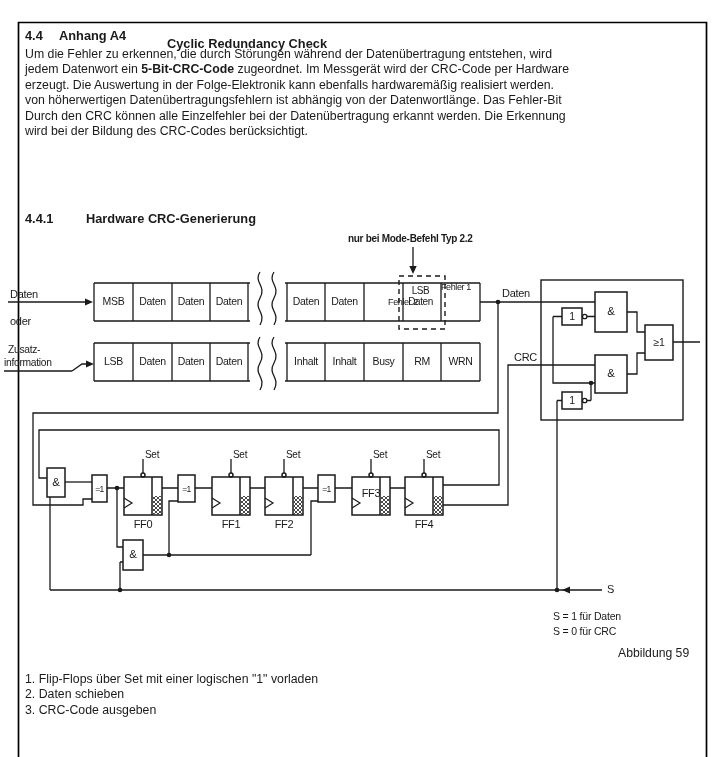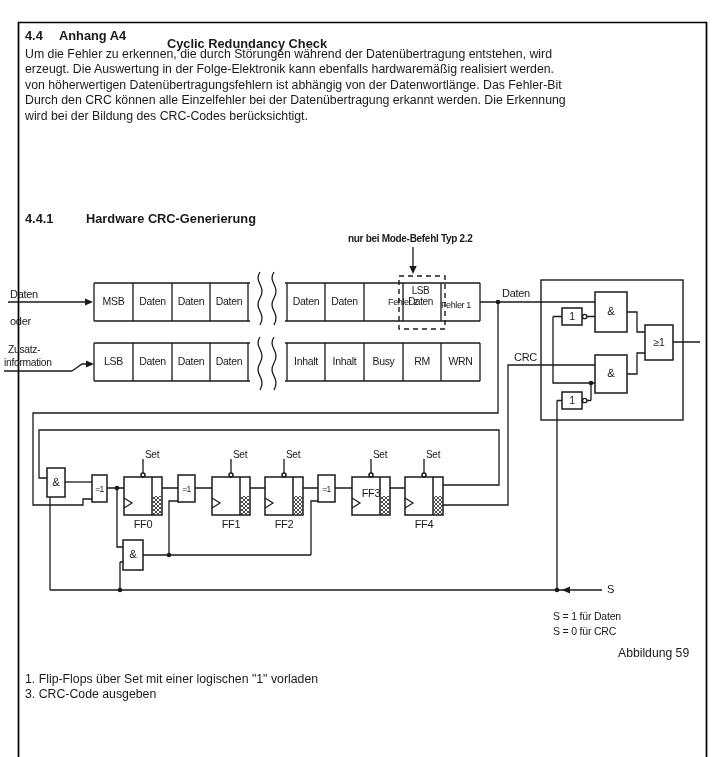--- a/index.html
+++ b/index.html
@@ -153,20 +153,21 @@
     <path d="M562,590 L570,586.6 L570,593.4 Z"></path>
   </g>
 </svg>
 
 <div class="abs h1" style="left:25px;top:28px;">4.4</div>
 <div class="abs h1" style="left:59px;top:28px;">Anhang A4</div>
 <div class="abs h1" style="left:167px;top:28px;margin-top:8px;">Cyclic Redundancy Check</div>
 
 <div class="abs doc" style="left:25px;top:47px;width:678px;">
   <div>Um die Fehler zu erkennen, die durch Störungen während der Datenübertragung entstehen, wird</div>
+  <div><span>jedem Datenwort ein </span><span class="bold">5-Bit-CRC-Code</span><span> zugeordnet. Im Messgerät wird der CRC-Code per Hardware</span></div>
   <div>erzeugt. Die Auswertung in der Folge-Elektronik kann ebenfalls hardwaremäßig realisiert werden.</div>
   <div>von höherwertigen Datenübertragungsfehlern ist abhängig von der Datenwortlänge. Das Fehler-Bit</div>
   <div>Durch den CRC können alle Einzelfehler bei der Datenübertragung erkannt werden. Die Erkennung</div>
   <div>wird bei der Bildung des CRC-Codes berücksichtigt.</div>
 </div>
 
 <div class="abs h1" style="left:25px;top:211px;">4.4.1</div>
 <div class="abs h1" style="left:68px;top:211px;margin-left:18px;">Hardware CRC-Generierung</div>
 
 <div class="abs dlabel" style="left:348px;top:233px;font-size:10px;font-weight:bold;">nur bei Mode-Befehl Typ 2.2</div>
@@ -174,21 +175,21 @@
 <div class="abs dlabel" style="left:10px;top:288px;">Daten</div>
 <div class="abs dlabel" style="left:10px;top:315px;">oder</div>
 <div class="abs cell" style="left:94px;top:295px;width:39px;">MSB</div>
 <div class="abs cell" style="left:133px;top:295px;width:39px;">Daten</div>
 <div class="abs cell" style="left:172px;top:295px;width:38px;">Daten</div>
 <div class="abs cell" style="left:210px;top:295px;width:38px;">Daten</div>
 <div class="abs cell" style="left:287px;top:295px;width:38px;">Daten</div>
 <div class="abs cell" style="left:325px;top:295px;width:39px;">Daten</div>
 <div class="abs cell-2l" style="left:364px;top:286px;width:39px;padding-left:37px;">LSB Daten</div>
 <div class="abs cell-sm" style="left:383px;top:297px;width:40px;">Fehler 2</div>
-<div class="abs cell-sm" style="left:441px;top:300px;width:22px;">Fehler 1</div>
+<div class="abs cell-sm" style="left:441px;top:282px;width:22px;">Fehler 1</div>
 <div class="abs dlabel" style="left:502px;top:287px;">Daten</div>
 
 <div class="abs dlabel" style="left:8px;top:344px;font-size:10.3px;">Zusatz-</div>
 <div class="abs dlabel" style="left:4px;top:357px;font-size:10.3px;">information</div>
 <div class="abs cell" style="left:94px;top:355px;width:39px;">LSB</div>
 <div class="abs cell" style="left:133px;top:355px;width:39px;">Daten</div>
 <div class="abs cell" style="left:172px;top:355px;width:38px;">Daten</div>
 <div class="abs cell" style="left:210px;top:355px;width:38px;">Daten</div>
 <div class="abs cell" style="left:287px;top:355px;width:38px;">Inhalt</div>
 <div class="abs cell" style="left:325px;top:355px;width:39px;">Inhalt</div>
@@ -221,14 +222,15 @@
 <div class="abs ffl" style="left:352px;top:487px;width:38px;">FF3</div>
 <div class="abs ffl" style="left:405px;top:518px;width:38px;">FF4</div>
 
 <div class="abs dlabel" style="left:607px;top:583px;">S</div>
 <div class="abs legend" style="left:553px;top:610px;">S = 1 für Daten</div>
 <div class="abs legend" style="left:553px;top:625px;">S = 0 für CRC</div>
 <div class="abs caption" style="left:618px;top:646px;">Abbildung 59</div>
 
 <div class="abs doc" style="left:25px;top:667px;width:650px;">
   <div style="margin-top:5px;">1. Flip-Flops über Set mit einer logischen "1" vorladen</div>
+  <div>2. Daten schieben</div>
   <div>3. CRC-Code ausgeben</div>
 </div>
 
 </body></html>

